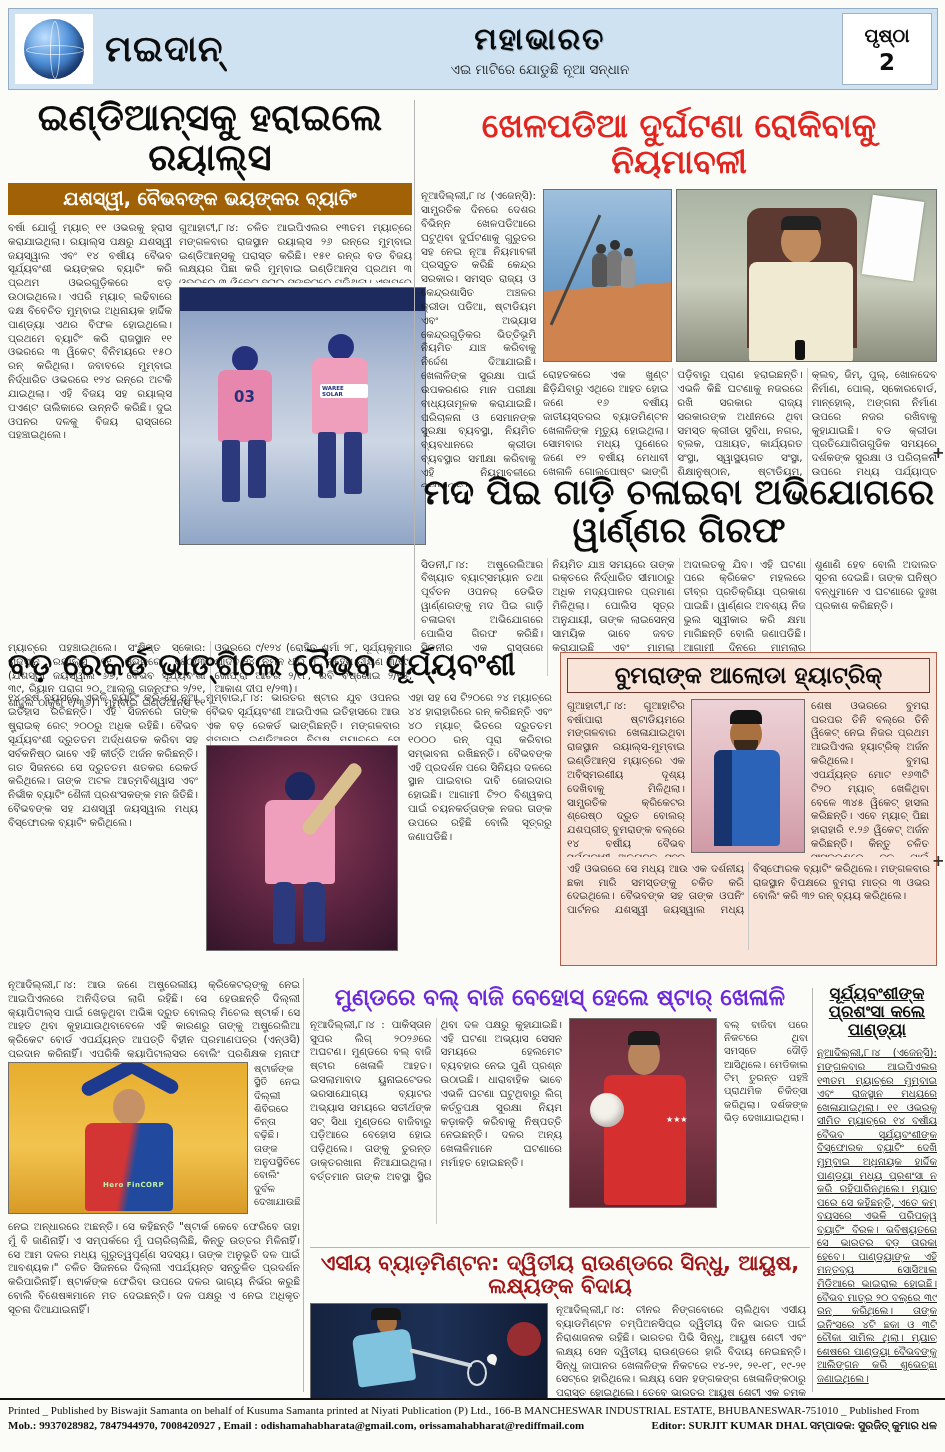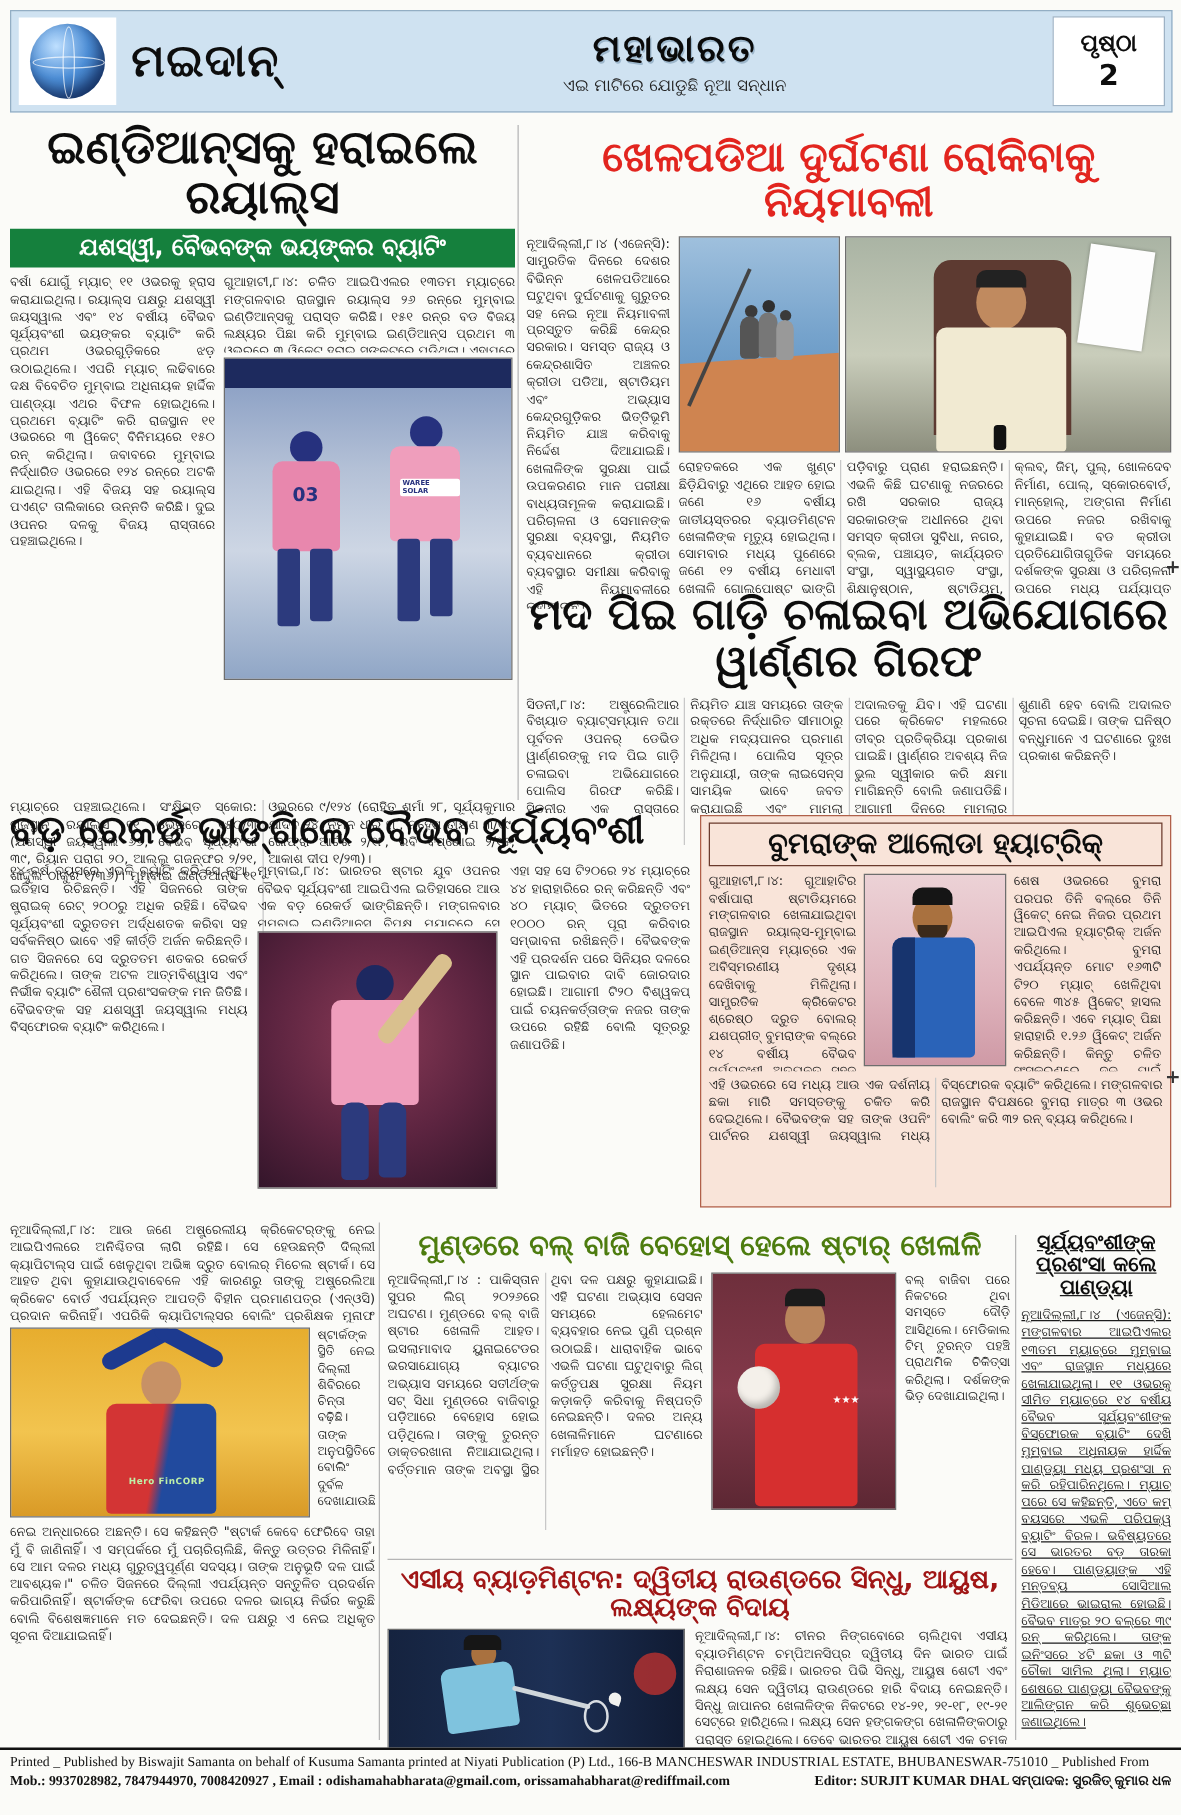--- a/index.html
+++ b/index.html
@@ -24,23 +24,23 @@
   .mast-center{flex:1;text-align:center;}
   .paper-name{font-size:30px;font-weight:bold;color:#0a0a0a;text-shadow:1px 1px 0 #9db7cc;letter-spacing:2px;}
   .tagline{font-size:13.5px;color:#222;margin-top:4px;}
   .pagebox{width:88px;height:70px;background:#fff;border:1px solid #9db2c5;margin-right:5px;
            display:flex;flex-direction:column;align-items:center;justify-content:center;}
   .page-label{font-size:19px;font-weight:bold;color:#0d0d0d;}
   .page-number{font-size:23px;font-weight:bold;color:#0d0d0d;margin-top:2px;}
   
   .h-center{font-weight:bold;text-align:center;line-height:1.08;color:#0d0d0d;}
   .red{color:#e2251f;}
-  .blue-h{color:#4d7c0f;}
+  .blue-h{color:#6d28d9;}
   .maroon-h{color:#a01616;}
-  .subbar{background:#15803d;color:#ffffff;font-weight:bold;text-align:center;font-size:19px;
+  .subbar{background:#a16207;color:#ffffff;font-weight:bold;text-align:center;font-size:19px;
           padding:4px 0 5px 0;}
   .body-txt{font-size:10.4px;line-height:1.33;text-align:justify;overflow:hidden;color:#1b1b1b;}
   .cols2{column-count:2;column-gap:9px;column-rule:1px solid #c8c8c8;}
   .cols3{column-count:3;column-gap:9px;column-rule:1px solid #c8c8c8;}
   .cols4{column-count:4;column-gap:9px;column-rule:1px solid #c8c8c8;}
   .vline{width:1px;background:#b5b5b5;}
   .hline{height:1px;background:#b5b5b5;}
   .regmark{font-size:15px;color:#333;font-weight:bold;}
   
   .photo{position:relative;overflow:hidden;border:1px solid #6e6e6e;}
@@ -84,21 +84,21 @@
     </div>
   </div>
 
   <div class="abs" style="left:8px;top:98px;width:404px;height:545px;">
     <div class="h-center" style="font-size:37px;">ଇଣ୍ଡିଆନ୍ସକୁ ହରାଇଲେ ରୟାଲ୍ସ</div>
     <div class="subbar" style="margin-top:5px;">ଯଶସ୍ୱୀ, ବୈଭବଙ୍କ ଭୟଙ୍କର ବ୍ୟାଟିଂ</div>
     <div style="display:flex;gap:7px;margin-top:6px;">
       <div class="body-txt" style="width:164px;height:414px;">ବର୍ଷା ଯୋଗୁଁ ମ୍ୟାଚ୍ ୧୧ ଓଭରକୁ ହ୍ରାସ କରାଯାଇଥିଲା। ରୟାଲ୍ସ ପକ୍ଷରୁ ଯଶସ୍ୱୀ ଜୟସ୍ୱାଲ ଏବଂ ୧୪ ବର୍ଷୀୟ ବୈଭବ ସୂର୍ଯ୍ୟବଂଶୀ ଭୟଙ୍କର ବ୍ୟାଟିଂ କରି ପ୍ରଥମ ଓଭରଗୁଡ଼ିକରେ ଝଡ଼ ଉଠାଇଥିଲେ। ଏପରି ମ୍ୟାଚ୍ ଲଢିବାରେ ଦକ୍ଷ ବିବେଚିତ ମୁମ୍ବାଇ ଅଧିନାୟକ ହାର୍ଦ୍ଦିକ ପାଣ୍ଡ୍ୟା ଏଥର ବିଫଳ ହୋଇଥିଲେ। ପ୍ରଥମେ ବ୍ୟାଟିଂ କରି ରାଜସ୍ଥାନ ୧୧ ଓଭରରେ ୩ ୱିକେଟ୍ ବିନିମୟରେ ୧୫୦ ରନ୍ କରିଥିଲା। ଜବାବରେ ମୁମ୍ବାଇ ନିର୍ଦ୍ଧାରିତ ଓଭରରେ ୧୨୪ ରନ୍‌ରେ ଅଟକି ଯାଇଥିଲା। ଏହି ବିଜୟ ସହ ରୟାଲ୍ସ ପଏଣ୍ଟ ତାଲିକାରେ ଉନ୍ନତି କରିଛି। ଦୁଇ ଓପନର ଦଳକୁ ବିଜୟ ରାସ୍ତାରେ ପହଞ୍ଚାଇଥିଲେ।</div>
       <div style="width:233px;">
         <div class="body-txt" style="height:62px;">ଗୁଆହାଟୀ,୮।୪: ଚଳିତ ଆଇପିଏଲର ୧୩ତମ ମ୍ୟାଚ୍‌ରେ ମଙ୍ଗଳବାର ରାଜସ୍ଥାନ ରୟାଲ୍ସ ୨୬ ରନ୍‌ରେ ମୁମ୍ବାଇ ଇଣ୍ଡିଆନ୍ସକୁ ପରାସ୍ତ କରିଛି। ୧୫୧ ରନ୍‌ର ବଡ ବିଜୟ ଲକ୍ଷ୍ୟର ପିଛା କରି ମୁମ୍ବାଇ ଇଣ୍ଡିଆନ୍ସ ପ୍ରଥମ ୩ ଓଭରରେ ୩ ୱିକେଟ୍ ହରାଇ ସଙ୍କଟରେ ପଡିଥିଲା। ଏହାପରେ ମଧ୍ୟ ଲଗାତାର ୱିକେଟ୍ ହରାଇ ଦଳ ୯ ୱିକେଟ୍‌ରେ ୧୨୩ ରନ୍ କରିବାକୁ ସକ୍ଷମ ହୋଇଥିଲା।</div>
-        <div class="photo ph-royals" style="width:229px;height:256px;margin-top:4px;">
+        <div class="photo ph-royals" style="width:229px;height:256px;margin-top:4px;padding-left:16px;">
 
           <div class="fig-head" style="left:52px;top:58px;width:26px;height:26px;background:#26317e;"></div>
           <div class="fig-torso" style="left:38px;top:82px;width:54px;height:72px;background:#e887ad;">
             <span class="jersey-num" style="left:16px;top:18px;">03</span>
           </div>
           <div class="fig-torso" style="left:42px;top:152px;width:18px;height:62px;background:#2c3a7d;border-radius:3px;"></div>
           <div class="fig-torso" style="left:68px;top:152px;width:18px;height:58px;background:#2c3a7d;border-radius:3px;"></div>
 
           <div class="fig-head" style="left:148px;top:46px;width:26px;height:26px;background:#26317e;"></div>
           <div class="fig-torso" style="left:132px;top:70px;width:56px;height:76px;background:#ef9ebc;">

